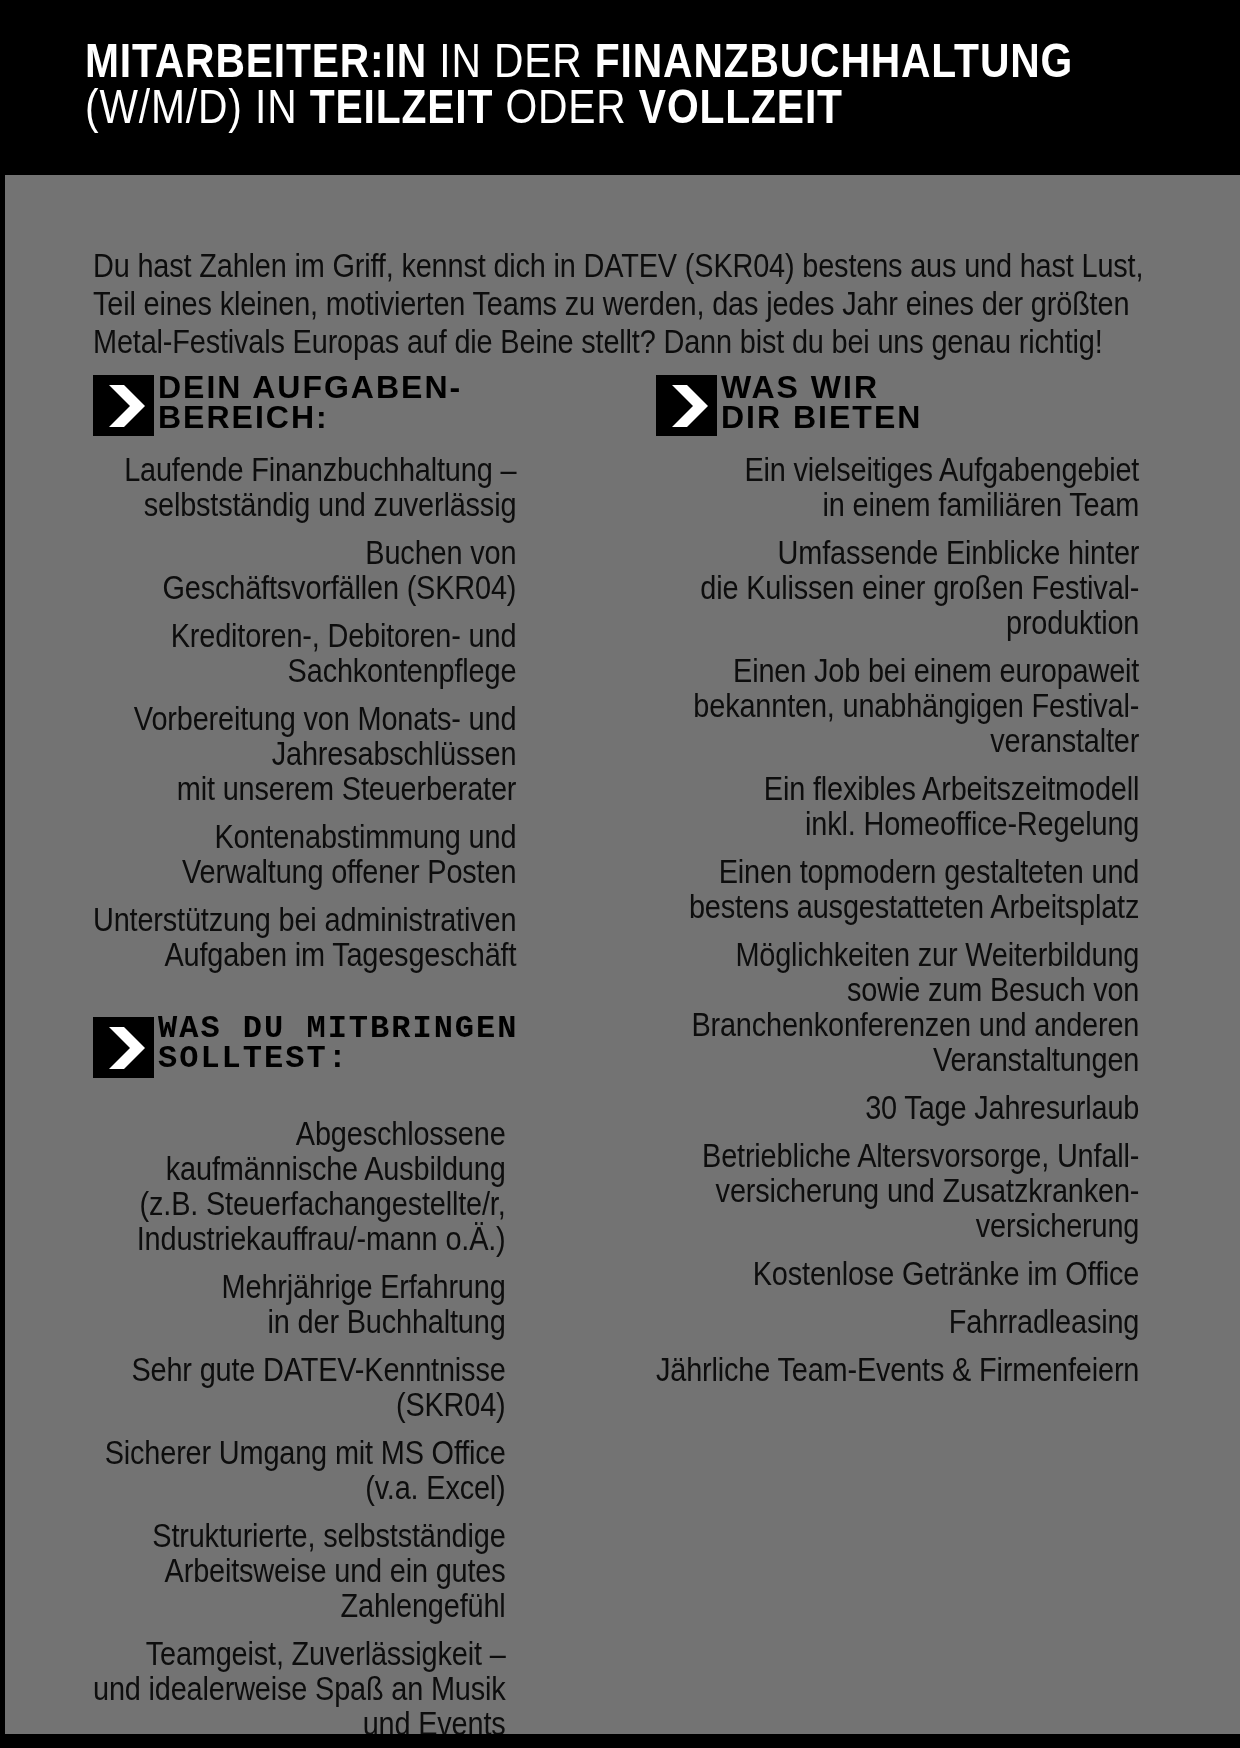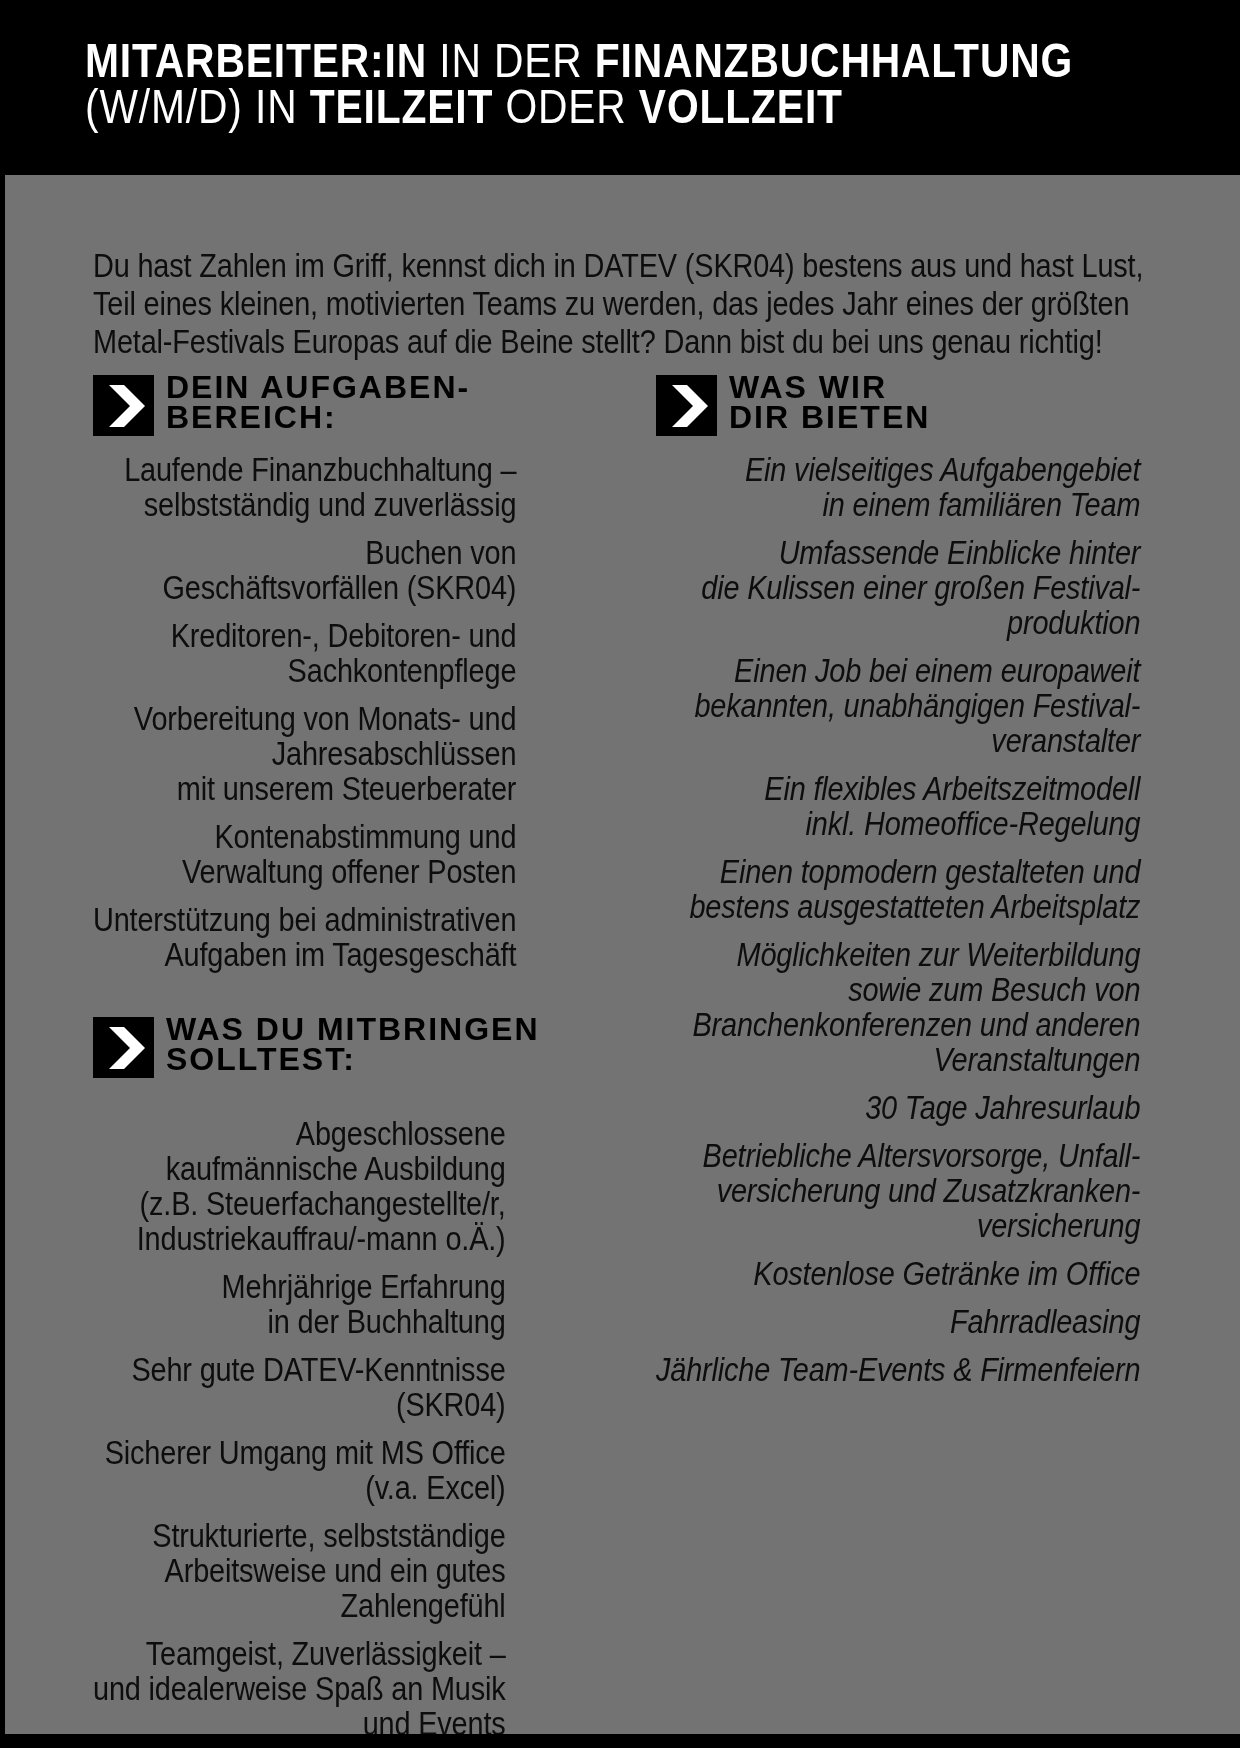--- a/index.html
+++ b/index.html
@@ -35,33 +35,33 @@
     white-space:pre;transform:scaleX(0.85);transform-origin:0 0;
   }
 
   
   .sec-head{position:absolute;display:flex;align-items:flex-start;}
   .sec-head .badge{
     flex:0 0 auto;width:61px;height:61px;background:#000;margin-top:3px;
   }
   .sec-head .badge svg{display:block;width:61px;height:61px;}
   .sec-head .sec-title{
-    margin-left:12px;
+    margin-left:4px;
     font-size:32px;line-height:30px;font-weight:700;letter-spacing:2px;
     color:#000;white-space:pre;
   }
   .head-aufgaben{left:93px;top:372px;}
   .head-bieten{left:656px;top:372px;}
-  .head-mitbringen{left:93px;top:1014px;}
+  .head-mitbringen{left:93px;top:1014px;font-family:Liberation Mono, monospace;}
 
   
   .plist{position:absolute;text-align:right;}
   .list-aufgaben{left:93px;top:452px;}
   .list-mitbringen{left:93px;top:1116px;}
-  .list-bieten{left:656px;top:452px;font-style:italic;}
+  .list-bieten{left:656px;top:452px;}
   .item{
     font-size:34px;line-height:35px;letter-spacing:-0.2px;
     white-space:pre;margin:0 0 13px 0;
     transform:scaleX(0.85);transform-origin:0 0;
   }
 
   
   .contact{
     position:absolute;left:656px;top:1477px;width:584px;height:271px;
     background:#000;color:#fff;box-sizing:border-box;

